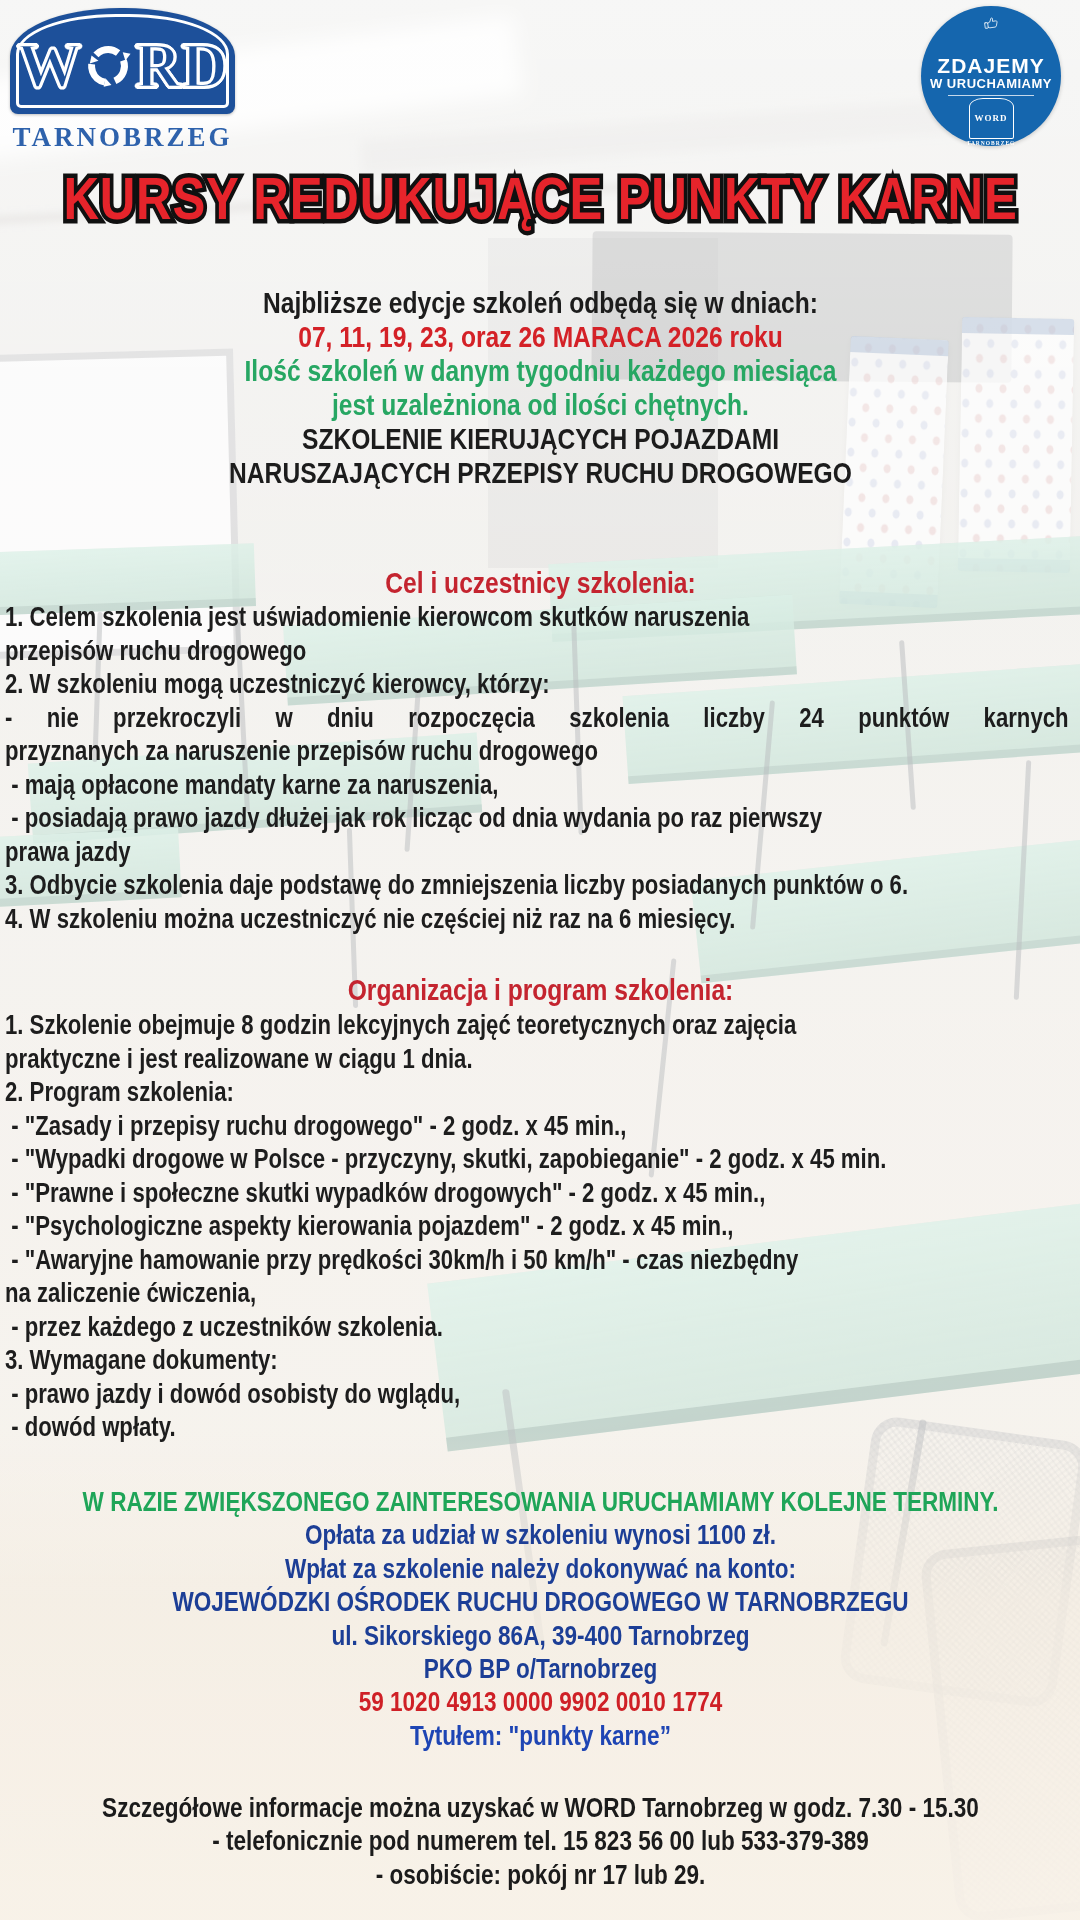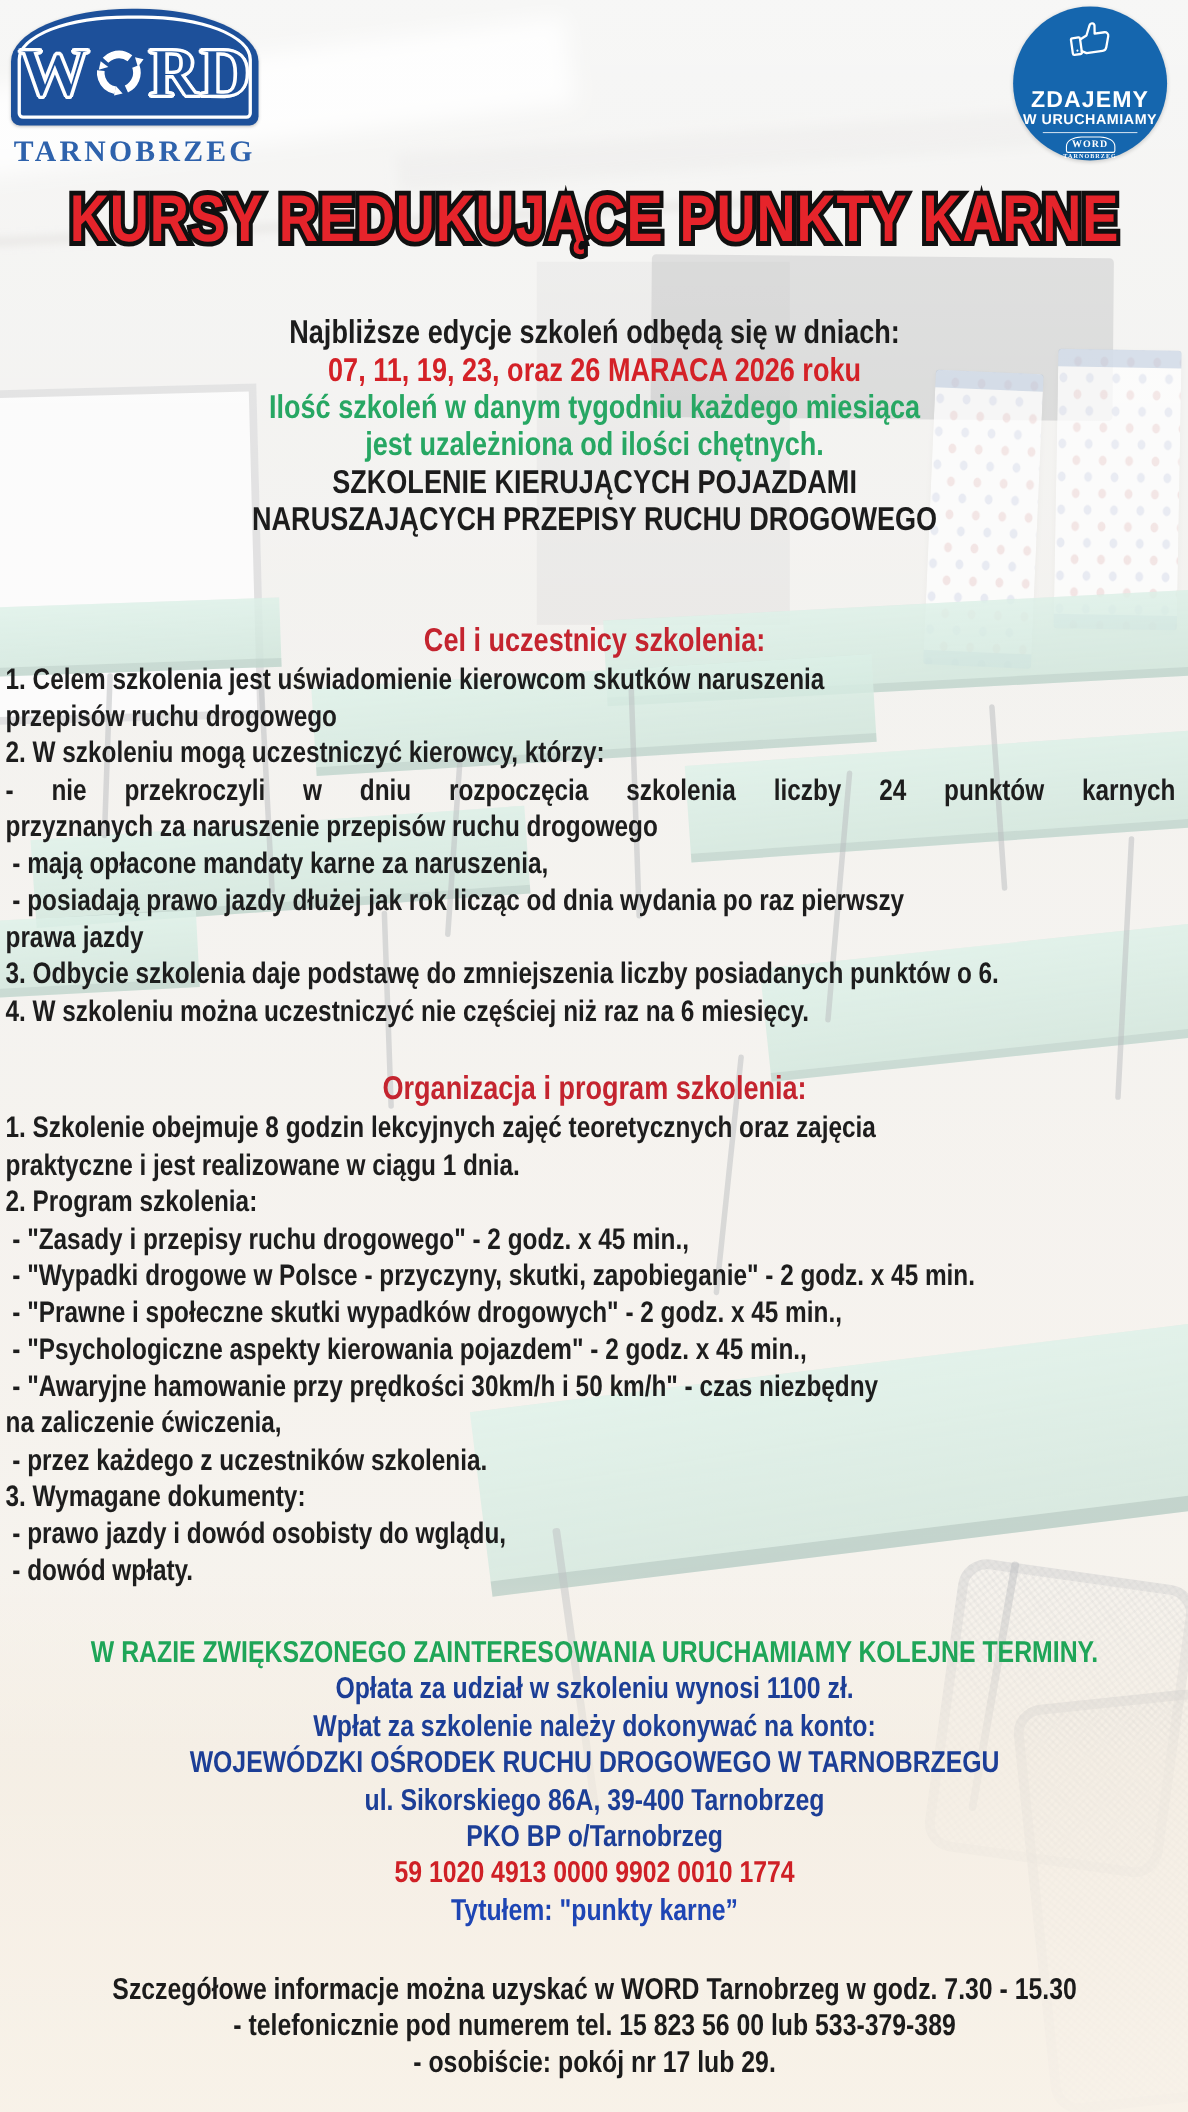--- a/index.html
+++ b/index.html
@@ -96,21 +96,21 @@
     font-size:27px;letter-spacing:3px;color:#2e62ac;}
 
   
   .badge{position:absolute;left:921px;top:6px;width:140px;height:140px;border-radius:50%;background:#1566ae;z-index:3;
     display:flex;flex-direction:column;align-items:center;justify-content:flex-start;color:#fff;box-shadow:0 1px 4px rgba(0,0,0,.2);}
   .badge-thumb{margin-top:10px;}
   .badge-l1{font-size:21px;line-height:22px;letter-spacing:1px;margin-top:24px;}
   .badge-l2{font-size:13px;line-height:14px;letter-spacing:.5px;}
   .badge-div{width:86px;height:1px;background:rgba(255,255,255,.75);margin:4px 0 3px;}
   .badge-mini{display:flex;flex-direction:column;align-items:center;}
-  .mini-box{border:1px solid #fff;border-radius:14px 14px 2px 2px / 9px 9px 2px 2px;padding:1px 5px;
+  .mini-box{border:1px solid #fff;border-radius:14px 14px 2px 2px / 9px 9px 2px 2px;padding:14px 5px;
     font-family:"Liberation Serif",serif;font-size:9px;line-height:11px;letter-spacing:1px;}
   .mini-city{font-family:"Liberation Serif",serif;font-size:5.5px;letter-spacing:1px;margin-top:1px;}
 </style>
 </head>
 <body>
 
 <div class="poster">
 
   <div class="bg">
     <div class="bg-base"></div>

